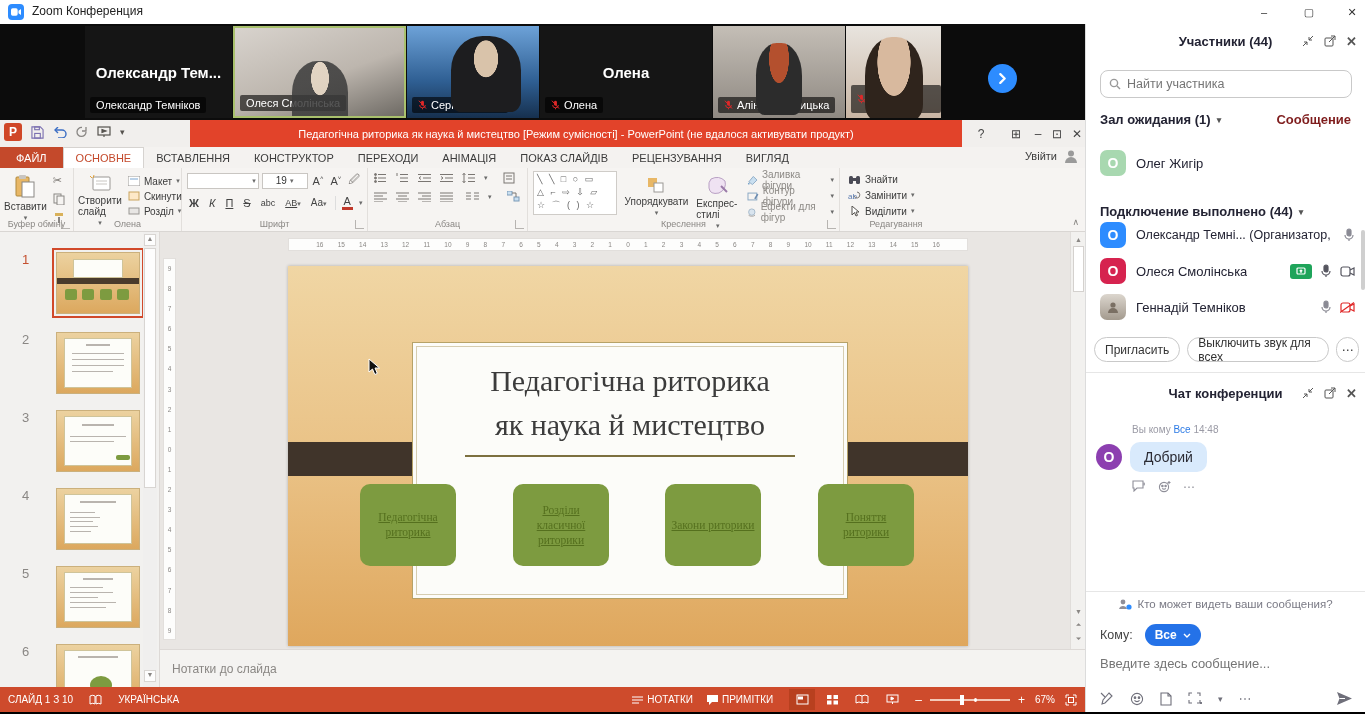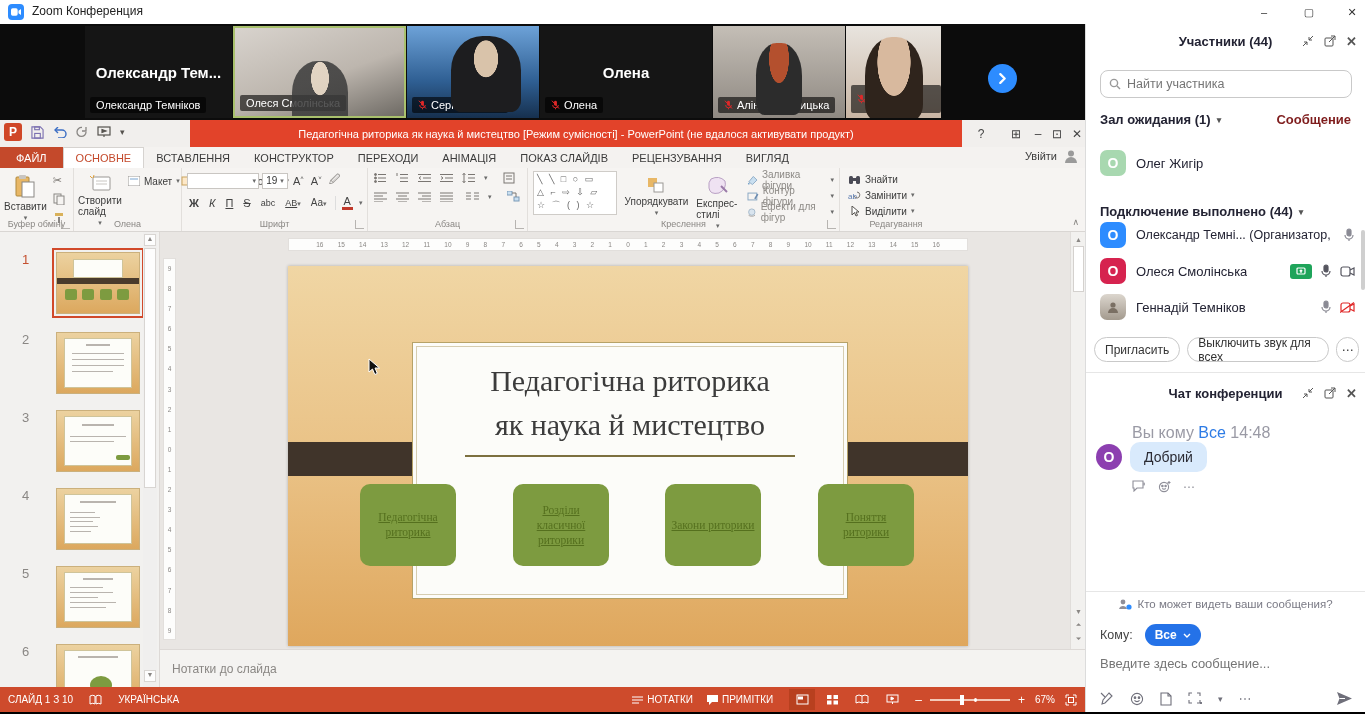--- a/index.html
+++ b/index.html
@@ -63,21 +63,21 @@
   .rgroup { position:relative; height:100%; border-right:1px solid #e2dfdc; }
   .rgroup .glabel { position:absolute; bottom:2px; left:0; right:0; text-align:center; font-size:9px; color:#8a8784; }
   .launcher { position:absolute; bottom:2px; right:3px; width:9px; height:9px; border-left:1px solid #a8a5a2;
     border-bottom:1px solid #a8a5a2; transform:rotate(0deg); opacity:.8; }
   .bigbtn { display:flex; flex-direction:column; align-items:center; font-size:10px; color:#3b3b3b; gap:2px; padding-top:5px; }
   .smallrow { display:flex; align-items:center; gap:3px; font-size:10px; color:#3b3b3b; }
   .ic16 { width:15px; height:15px; color:#7a7672; }
   .ddv { font-size:7px; color:#6a6a6a; }
   .fontbox { width:72px; height:16px; border:1px solid #c9c6c2; background:#fff; font-size:9px; color:#444;
     display:flex; align-items:center; justify-content:flex-end; padding:0 2px; }
-  .sizebox { width:26px; height:16px; border:1px solid #c9c6c2; background:#fff; font-size:10px; color:#333;
+  .sizebox { width:46px; height:16px; border:1px solid #c9c6c2; background:#fff; font-size:10px; color:#333;
     display:flex; align-items:center; justify-content:center; gap:3px; }
   .fbtn { font-size:11px; color:#444; padding:0 2px; }
   .shapesbox { width:100px; height:44px; border:1px solid #cfccc8; background:#fff; font-size:9px; color:#666;
     line-height:13px; padding:1px 3px; letter-spacing:2px; overflow:hidden; }
   .ql { display:flex; align-items:center; gap:4px; font-size:10px; color:#3b3b3b; height:14px; }
 
   
   #thumbs { position:absolute; left:0; top:112px; width:160px; height:455px; background:#f2f1ef;
     border-right:1px solid #ddd9d6; overflow:hidden; }
   .thumb-num { position:absolute; left:22px; font-size:13px; color:#8a8784; }
@@ -144,21 +144,21 @@
     display:flex; align-items:center; justify-content:center; flex:0 0 26px; }
   .p-name { font-size:13px; color:#232333; white-space:nowrap; overflow:hidden; }
   .p-icons { margin-left:auto; display:flex; align-items:center; gap:8px; color:#6b6b76; }
   .share-badge { width:22px; height:15px; background:#1EA45A; border-radius:3px; display:flex;
     align-items:center; justify-content:center; }
   .pill { height:25px; border:1px solid #c9c9c9; border-radius:13px; background:#fff; font-size:12px;
     color:#333; display:flex; align-items:center; justify-content:center; padding:0 10px;
     font-family:"Liberation Sans", sans-serif; }
   .divider { position:absolute; left:0; right:0; height:1px; background:#e6e6e6; }
 
-  .meta { font-size:16px; color:#9a9aa5; }
+  .meta { font-size:10px; color:#9a9aa5; }
   .meta .to { color:#2D7BE5; }
   #chat-bubble { position:absolute; left:44px; top:62px; background:#d9eafc; border-radius:10px;
     padding:7px 14px; font-size:14px; color:#2b2b33; }
   .msg-actions { position:absolute; left:46px; top:100px; display:flex; gap:12px; color:#8f8f99; font-size:12px; }
 
   #privacy { position:absolute; left:0; right:0; display:flex; align-items:center; justify-content:center;
     gap:5px; font-size:11.5px; color:#7a7a85; }
   #to-row { position:absolute; left:14px; display:flex; align-items:center; gap:12px; font-size:12.5px; color:#444; }
   #to-pill { background:#2472E8; color:#fff; border-radius:12px; height:22px; padding:0 10px;
     display:flex; align-items:center; gap:6px; font-size:12px; font-weight:bold; }
@@ -357,21 +357,21 @@
         <div class="bigbtn" style="width:48px">
           <svg width="22" height="18" viewBox="0 0 22 18">
               <rect x="4" y="2" width="17" height="13" rx="1" fill="#fff" stroke="#9a9794"></rect>
               <line x1="7" y1="6" x2="18" y2="6" stroke="#c9c6c2"></line>
               <line x1="7" y1="9" x2="18" y2="9" stroke="#c9c6c2"></line>
               <path d="M1 1 l2 2 M5 0 l-1 3" stroke="#e0a23e"></path>
             </svg>
           <span style="line-height:11px">Створити слайд</span>
           <span class="ddv">▾</span>
         </div>
-        <div style="display:flex; flex-direction:row; gap:1px; padding-top:4px;">
+        <div style="display:flex; flex-direction:column; gap:1px; padding-top:4px;">
           <div class="ql">
             <svg width="12" height="10" viewBox="0 0 12 10">
                 <rect x="0" y="0" width="12" height="10" fill="#fff" stroke="#9a9794"></rect>
                 <rect x="2" y="2" width="8" height="2" fill="#bcd2e8"></rect>
               </svg>
             <span>Макет</span>
               <span class="ddv">▾</span>
             </div>
           <div class="ql">
             <svg width="12" height="10" viewBox="0 0 12 10">

